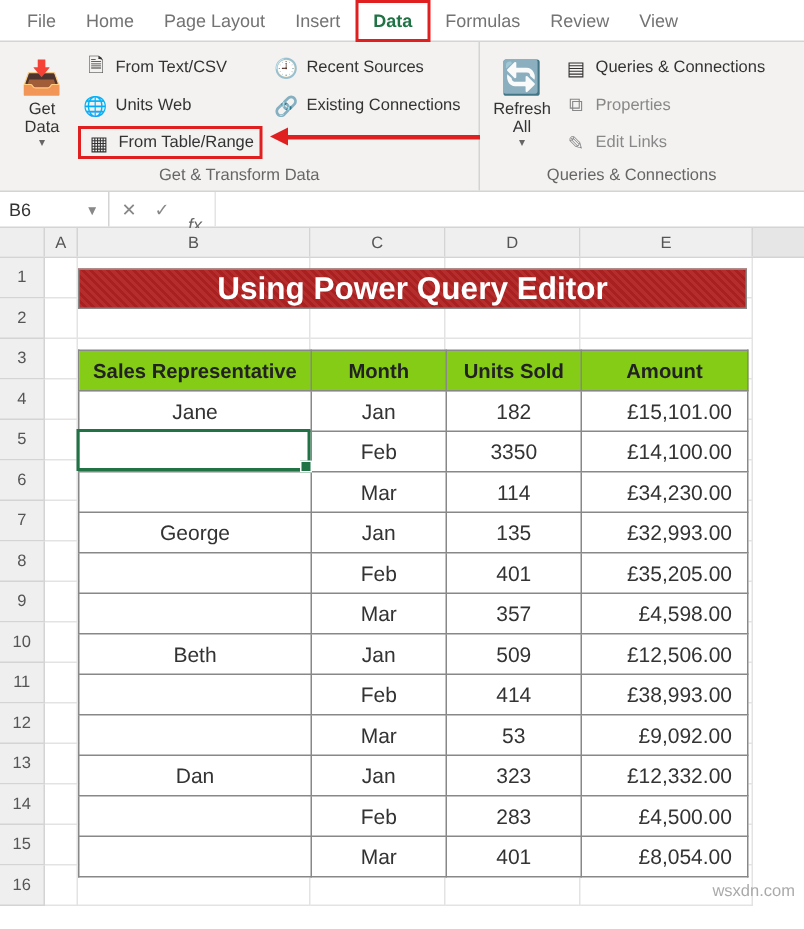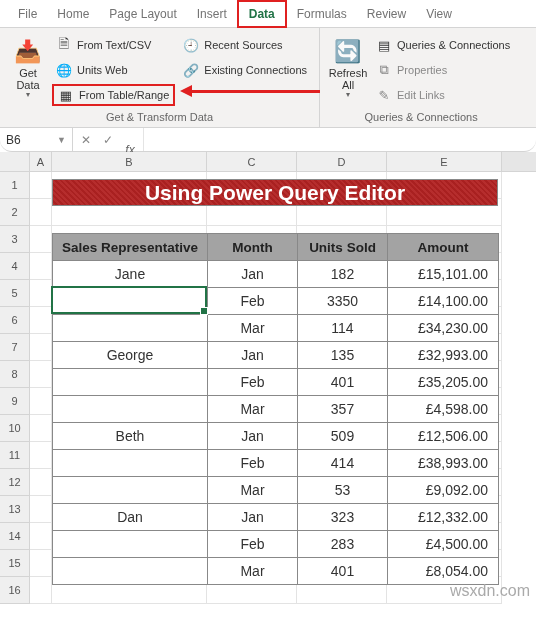--- a/index.html
+++ b/index.html
@@ -23,21 +23,21 @@
   .arrow-down::after { content: "▾"; font-size: 8px; color: #666; display: block; }
   
   .small-btns { display: flex; flex-direction: column; justify-content: flex-start; gap: 3px; padding: 2px 2px; }
   .small-btn { display: flex; align-items: center; gap: 5px; padding: 2px 4px; cursor: pointer; font-size: 11px; white-space: nowrap; height: 22px; }
   .small-btn .ico { width: 16px; height: 16px; display: inline-flex; align-items: center; justify-content: center; font-size: 13px; }
   
   .qc-btns .small-btn { color: #888; }
   .qc-btns .small-btn.enabled { color: #333; }
   
   
-  .formula-bar { display: flex; align-items: center; height: 24px; border-bottom: 1px solid #d4d4d4; background: #fff; border-radius: 12px; }
+  .formula-bar { display: flex; align-items: center; height: 24px; border-bottom: 1px solid #d4d4d4; background: #fff; }
   .name-box { width: 73px; border-right: 1px solid #d4d4d4; padding: 0 6px; display: flex; align-items: center; justify-content: space-between; height: 100%; }
   .fb-btns { display: flex; height: 100%; align-items: center; padding: 0 2px; border-right: 1px solid #e4e4e4; }
   .fb-btn { width: 22px; text-align: center; color: #888; }
   .fx { font-style: italic; font-size: 12px; color: #666; margin-top: 20px; }
   
   
   .grid-wrap { position: relative; }
   .col-headers { display: flex; height: 20px; background: #e6e6e6; border-bottom: 1px solid #d4d4d4; }
   .corner { width: 30px; background: #eee; border-right: 1px solid #d4d4d4; }
   .ch { border-right: 1px solid #d4d4d4; text-align: center; font-size: 11px; color: #555; display: flex; align-items: center; justify-content: center; background: #efefef; }
@@ -50,32 +50,32 @@
   .cA { width: 22px; }
   .cB { width: 155px; }
   .cC { width: 90px; }
   .cD { width: 90px; }
   .cE { width: 115px; }
   
   
   .over-title { position: absolute; left: 52px; top: 27px; width: 446px; height: 27px; background: #b22222; background-image: repeating-linear-gradient(45deg, rgba(255,255,255,0.05) 0 2px, rgba(0,0,0,0.05) 2px 4px); color: #fff; font-size: 21px; font-weight: 600; display: flex; align-items: center; justify-content: center; border: 1px solid #888; }
   
   .over-table { position: absolute; left: 52px; top: 81px; width: 446px; border: 1px solid #888; border-collapse: collapse; table-layout: fixed; }
-  .over-table th { background: #a3a3a3; font-size: 13.5px; font-weight: 700; text-align: center; border: 1px solid #888; height: 27px; color: #222; }
+  .over-table th { background: #84cc16; font-size: 13.5px; font-weight: 700; text-align: center; border: 1px solid #888; height: 27px; color: #222; }
   .over-table td { font-size: 14px; text-align: center; border: 1px solid #888; height: 27px; background: #fff; }
   .over-table td.amt { text-align: right; padding-right: 10px; }
   
   .active-cell { position: absolute; border: 2px solid #217346; pointer-events: none; z-index: 3; }
   .active-cell::after { content: ""; position: absolute; right: -3px; bottom: -3px; width: 6px; height: 6px; background: #217346; border: 1px solid #fff; }
   
   
   .arrow-line { position: absolute; height: 3px; background: #e02020; z-index: 6; }
   .arrow-head { position: absolute; width: 0; height: 0; border-top: 6px solid transparent; border-bottom: 6px solid transparent; border-right: 12px solid #e02020; z-index: 6; }
   
-  .watermark { position: absolute; right: 6px; bottom: 4px; font-size: 16px; color: #aaa; }
+  .watermark { position: absolute; right: 6px; bottom: 4px; font-size: 11px; color: #aaa; }
   
   .tab-area { position: relative; }
 </style>
 </head>
 <body>
 
 <div class="tab-area">
 <div class="tabs">
   <div class="tab">File</div>
   <div class="tab">Home</div>

